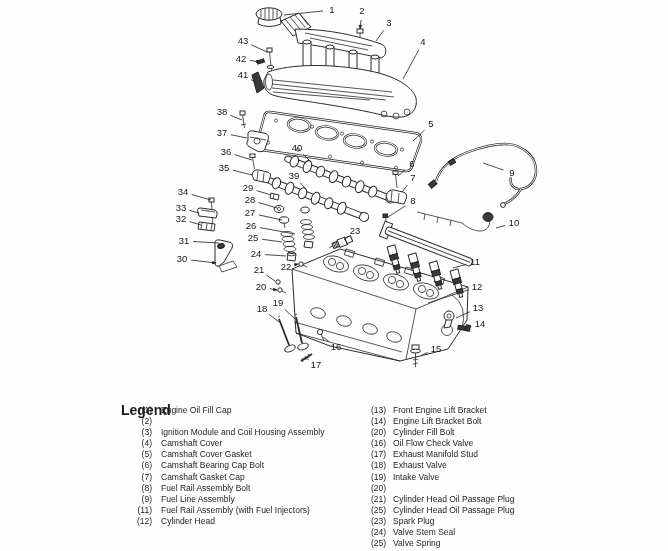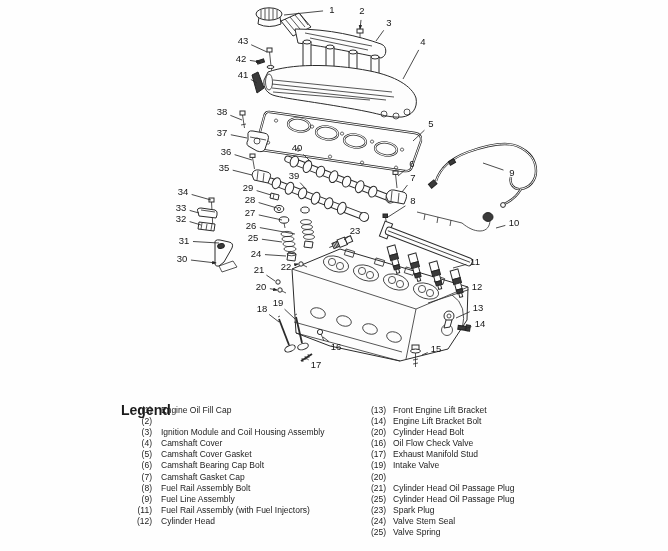--- a/index.html
+++ b/index.html
@@ -491,31 +491,35 @@
         <div class="legend-row">
           <span class="legend-num">(13)</span>
           <span class="legend-label">Front Engine Lift Bracket</span>
         </div>
         <div class="legend-row">
           <span class="legend-num">(14)</span>
           <span class="legend-label">Engine Lift Bracket Bolt</span>
         </div>
         <div class="legend-row">
           <span class="legend-num">(20)</span>
-          <span class="legend-label">Cylinder Head Bolt</span>
+          <span class="legend-label">Cylinder Fill Bolt</span>
         </div>
         <div class="legend-row">
           <span class="legend-num">(16)</span>
           <span class="legend-label">Oil Flow Check Valve</span>
         </div>
         <div class="legend-row">
           <span class="legend-num">(17)</span>
           <span class="legend-label">Exhaust Manifold Stud</span>
         </div>
         <div class="legend-row">
+          <span class="legend-num">(18)</span>
+          <span class="legend-label">Exhaust Valve</span>
+        </div>
+        <div class="legend-row">
           <span class="legend-num">(19)</span>
           <span class="legend-label">Intake Valve</span>
         </div>
         <div class="legend-row">
           <span class="legend-num">(20)</span>
         </div>
         <div class="legend-row">
           <span class="legend-num">(21)</span>
           <span class="legend-label">Cylinder Head Oil Passage Plug</span>
         </div>

